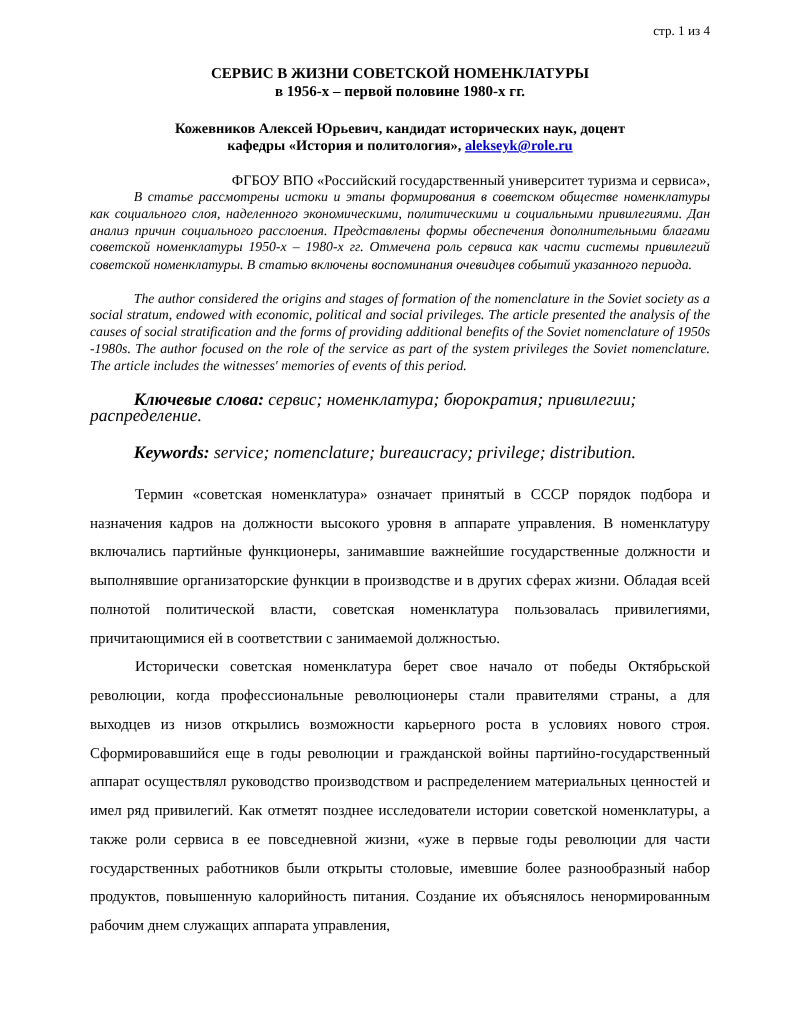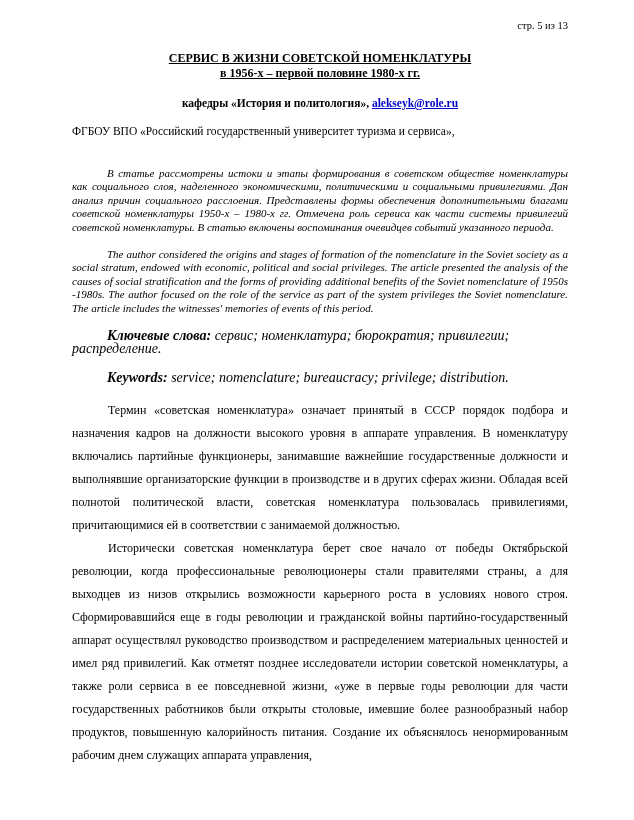--- a/index.html
+++ b/index.html
@@ -24,35 +24,34 @@
   .udk {
     font-weight: bold;
     font-size: 11.5px;
     margin-bottom: 9px;
   }
   .title {
     text-align: center;
     font-weight: bold;
     font-size: 12px;
     line-height: 15px;
-    text-decoration: underline;
   }
   .title-block { margin-bottom: 15px; }
   .author-block {
     text-align: center;
     font-weight: bold;
     font-size: 11.5px;
     line-height: 14px;
     margin-bottom: 14px;
   }
   .affiliation-block {
-    text-align: left;
+    text-align: right;
     font-size: 11.5px;
     line-height: 14px;
-    margin-bottom: 29px;
+    margin-bottom: 0;
   }
   a.email-link {
     color: #0000cc;
     text-decoration: underline;
     cursor: pointer;
   }
   .abstract {
     font-style: italic;
     font-size: 11px;
     line-height: 13.4px;
@@ -73,29 +72,30 @@
     line-height: 23px;
     text-align: justify;
     text-indent: 36px;
   }
 </style>
 </head>
 <body>
 
 <div class="page">
 
-  <div class="page-number">стр. 5 из 13</div>
+  <div class="page-number">стр. 1 из 4</div>
 
 
   <div class="title-block">
     <div class="title">СЕРВИС В ЖИЗНИ СОВЕТСКОЙ НОМЕНКЛАТУРЫ</div>
     <div class="title">в 1956-х – первой половине 1980-х гг.</div>
   </div>
 
   <div class="author-block">
+    <div>Кожевников Алексей Юрьевич, кандидат исторических наук, доцент</div>
     <div><span>кафедры «История и политология», </span><a class="email-link">alekseyk@role.ru</a></div>
   </div>
 
   <div class="affiliation-block">
     <div>ФГБОУ ВПО «Российский государственный университет туризма и сервиса»,</div>
   </div>
 
   <p class="abstract">В статье рассмотрены истоки и этапы формирования в советском обществе номенклатуры как социального слоя, наделенного экономическими, политическими и социальными привилегиями. Дан анализ причин социального расслоения. Представлены формы обеспечения дополнительными благами советской номенклатуры 1950-х – 1980-х гг. Отмечена роль сервиса как части системы привилегий советской номенклатуры. В статью включены воспоминания очевидцев событий указанного периода.</p>
 
   <p class="abstract">The author considered the origins and stages of formation of the nomenclature in the Soviet society as a social stratum, endowed with economic, political and social privileges. The article presented the analysis of the causes of social stratification and the forms of providing additional benefits of the Soviet nomenclature of 1950s -1980s. The author focused on the role of the service as part of the system privileges the Soviet nomenclature. The article includes the witnesses' memories of events of this period.</p>

